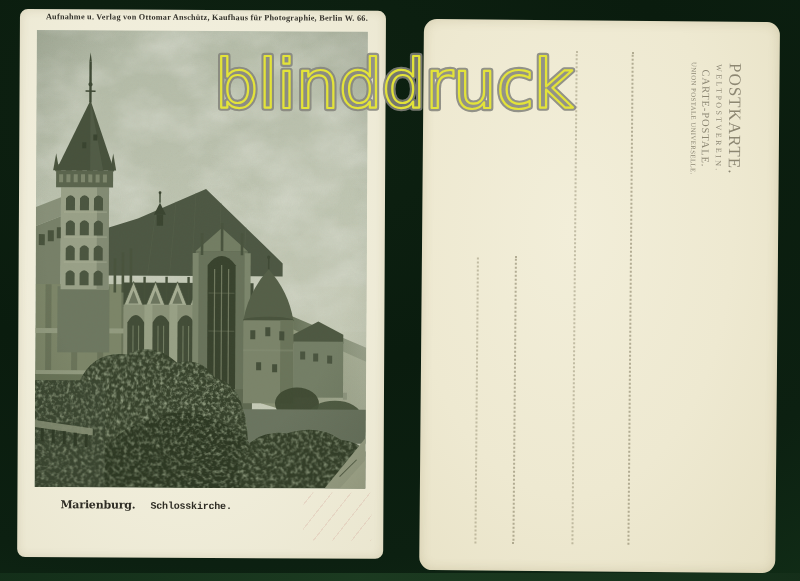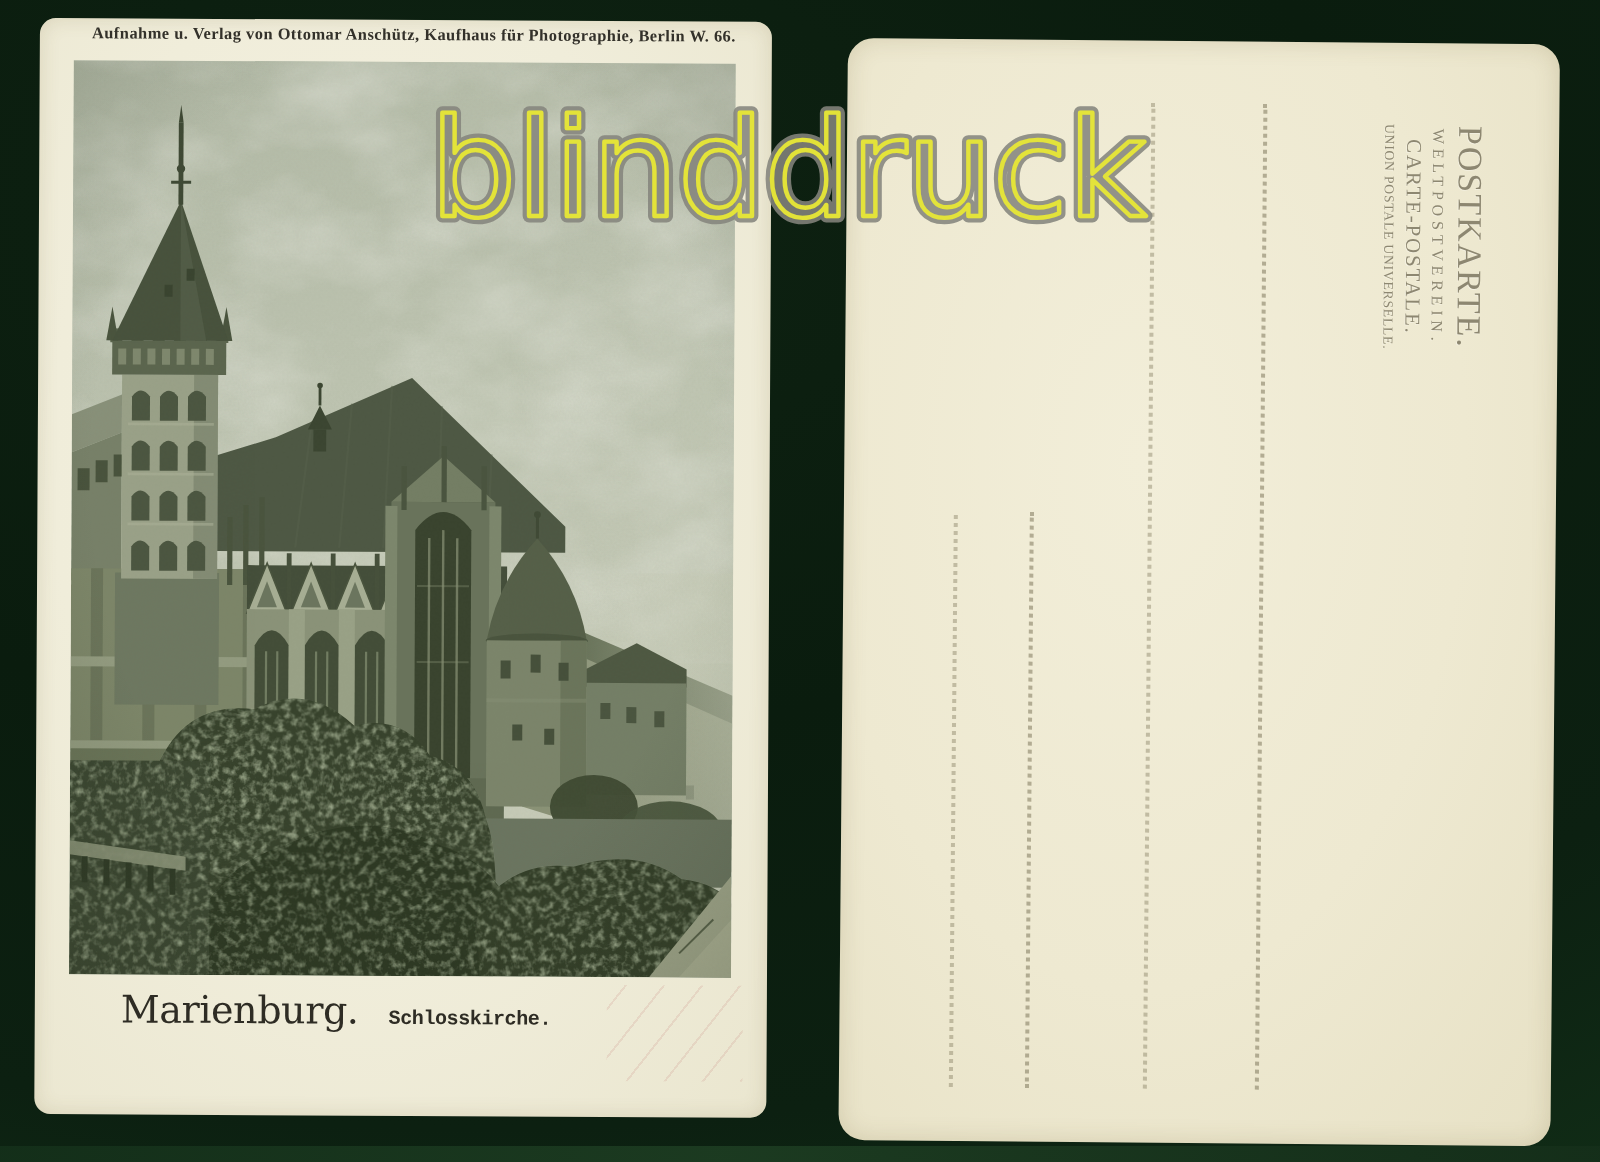--- a/index.html
+++ b/index.html
@@ -14,21 +14,21 @@
   .card-front{left:20px;top:9px;width:366px;height:548px;border-radius:8px;
     background:radial-gradient(ellipse at 45% 40%, #f4f1e1 0%, #f0edda 55%, #eae6cf 100%);
     box-shadow:inset 0 0 10px rgba(110,95,45,.16);
     transform:rotate(.3deg);transform-origin:top left;}
   .attribution{position:absolute;left:26px;top:3px;margin:0;white-space:nowrap;
     font-size:8.2px;font-weight:bold;letter-spacing:.25px;color:#33312a;}
   .photo{position:absolute;left:17px;top:21px;width:331px;height:457px;margin:0;
     overflow:hidden;background:#bcc2b0;}
   .photo svg{display:block;width:100%;height:100%;}
   .caption{position:absolute;left:43px;top:485px;white-space:nowrap;color:#2e2c24;}
-  .cap-title{font-family:"DejaVu Serif",serif;font-weight:normal;font-size:19px;letter-spacing:-.2px;}
+  .cap-title{font-family:"DejaVu Serif",serif;font-weight:bold;font-size:11px;letter-spacing:-.2px;}
   .cap-sub{font-family:Liberation Mono, monospace;font-weight:bold;font-size:10px;margin-left:15px;letter-spacing:-.2px;}
   .scratch{position:absolute;left:286px;top:482px;width:68px;height:48px;opacity:.7;
     background:repeating-linear-gradient(128deg,transparent 0 7px,rgba(203,144,136,.30) 7px 8px,transparent 8px 15px);}
 
   
   .card-back{left:424px;top:19px;width:356px;height:551px;border-radius:13px;
     background:radial-gradient(ellipse at 42% 38%, #f2eed9 0%, #eee9d1 55%, #e7e1c5 100%);
     box-shadow:inset 0 0 12px rgba(105,90,40,.18);
     transform:rotate(.5deg);transform-origin:top left;}
   .back-header{position:absolute;left:208px;top:69px;width:170px;height:56px;

